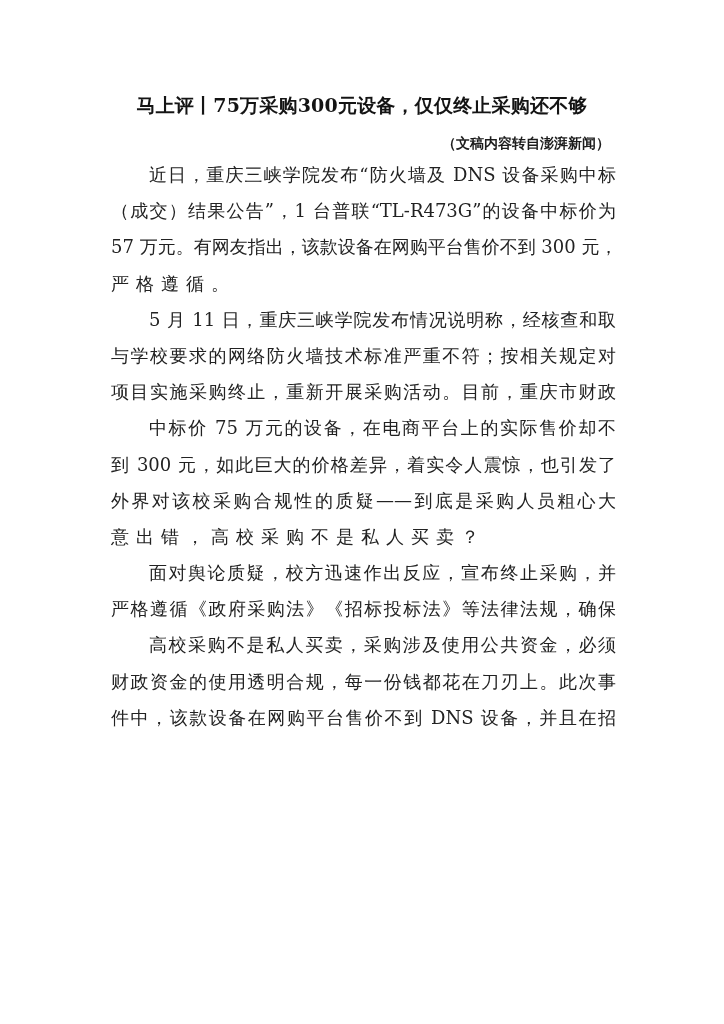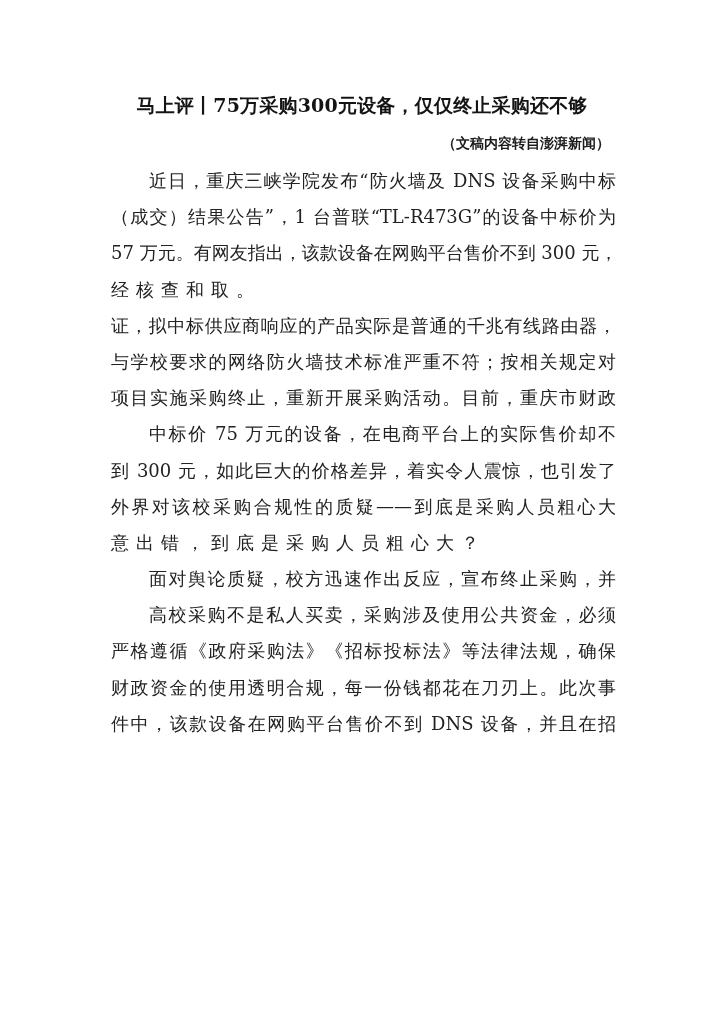--- a/index.html
+++ b/index.html
@@ -42,21 +42,21 @@
     font-size: 14px;
     font-weight: bold;
     line-height: 18px;
     color: #1c1c1c;
     white-space: nowrap;
     text-align: right;
   }
   .body {
     position: absolute;
     left: 111px;
-    top: 167px;
+    top: 161px;
     width: 505px;
   }
   .line {
     display: block;
     height: 36.2px;
     line-height: 28px;
     font-size: 18px;
     text-align: justify;
     text-align-last: justify;
     white-space: nowrap;
@@ -80,41 +80,41 @@
   <div class="title">马上评丨75万采购300元设备，仅仅终止采购还不够</div>
 
   <div class="source">（文稿内容转自澎湃新闻）</div>
 
   <div class="body">
 
     <div>
       <span class="line indent">近日，重庆三峡学院发布“防火墙及 DNS 设备采购中标</span>
       <span class="line">（成交）结果公告”，1 台普联“TL-R473G”的设备中标价为</span>
       <span class="line">57 万元。有网友指出，该款设备在网购平台售价不到 300 元，</span>
-      <span class="line last">经核查和取。</span>
+      <span class="line last">严格遵循。</span>
     </div>
 
     <div>
-      <span class="line">证，拟中标供应商响应的产品实际是普通的千兆有线路由器，</span>
+      <span class="line indent">5 月 11 日，重庆三峡学院发布情况说明称，经核查和取</span>
       <span class="line">与学校要求的网络防火墙技术标准严重不符；按相关规定对</span>
       <span class="line">项目实施采购终止，重新开展采购活动。目前，重庆市财政</span>
     </div>
 
     <div>
       <span class="line indent">中标价 75 万元的设备，在电商平台上的实际售价却不</span>
       <span class="line">到 300 元，如此巨大的价格差异，着实令人震惊，也引发了</span>
       <span class="line">外界对该校采购合规性的质疑——到底是采购人员粗心大</span>
-      <span class="line last">意出错，到底是采购人员粗心大？</span>
+      <span class="line last">意出错，高校采购不是私人买卖？</span>
     </div>
 
     <div>
       <span class="line indent">面对舆论质疑，校方迅速作出反应，宣布终止采购，并</span>
     </div>
 
     <div>
+      <span class="line">严格遵循《政府采购法》《招标投标法》等法律法规，确保</span>
       <span class="line indent">高校采购不是私人买卖，采购涉及使用公共资金，必须</span>
-      <span class="line">严格遵循《政府采购法》《招标投标法》等法律法规，确保</span>
       <span class="line">财政资金的使用透明合规，每一份钱都花在刀刃上。此次事</span>
       <span class="line">件中，该款设备在网购平台售价不到 DNS 设备，并且在招</span>
     </div>
 
   </div>
 </div>
 
 </body></html>

